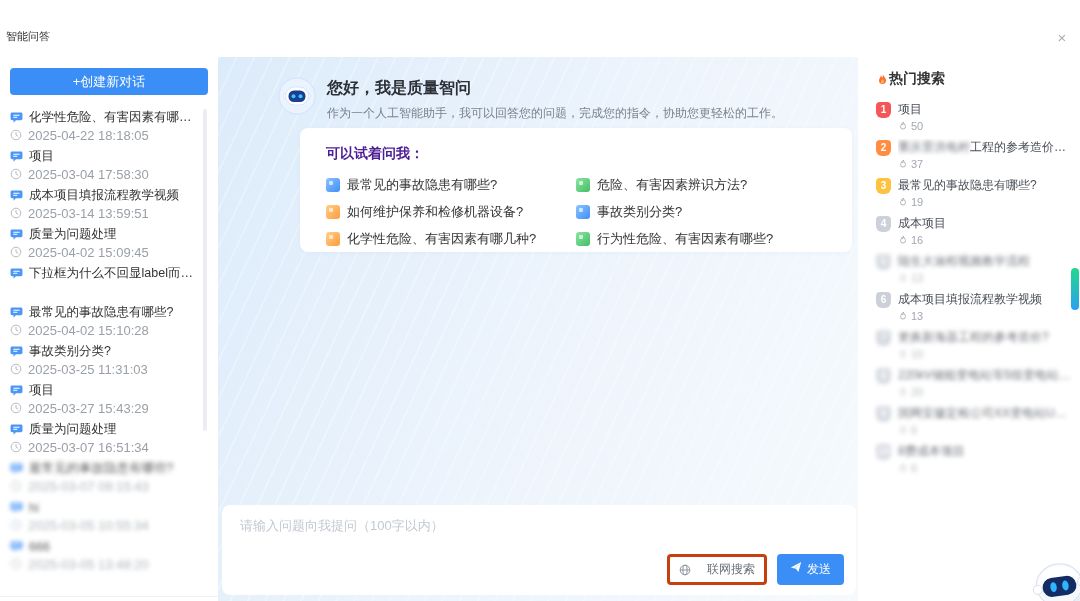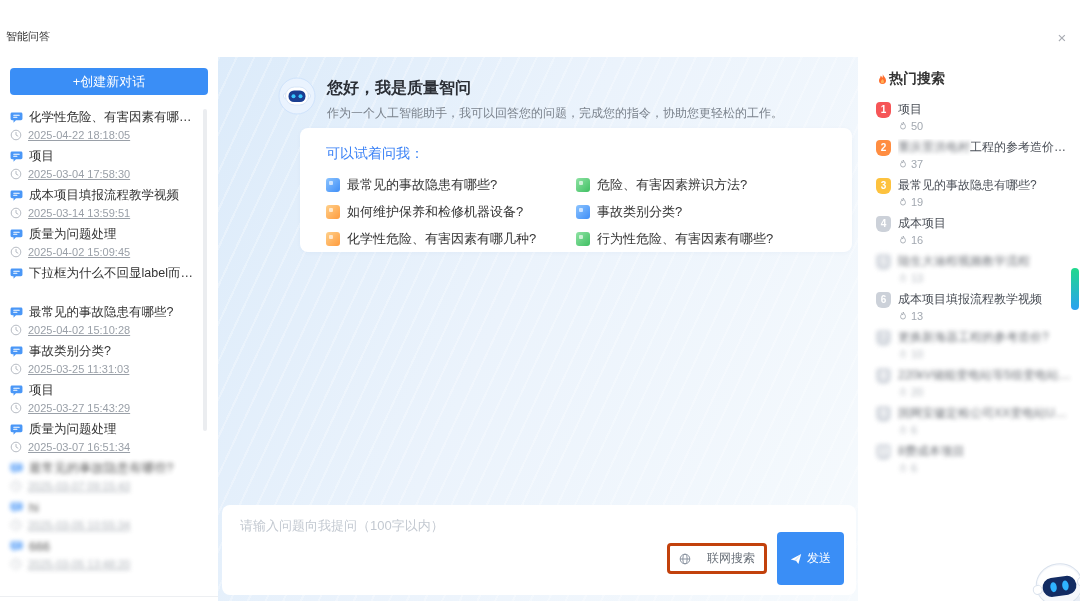--- a/index.html
+++ b/index.html
@@ -11,51 +11,51 @@
   .close-btn{position:absolute;right:10px;top:30px;width:16px;height:16px;color:#a8abb2;font-size:15px;line-height:16px;text-align:center;cursor:pointer;}
 
   
   .sidebar{position:absolute;left:0;top:57px;width:218px;height:540px;background:#fff;border-bottom:1px solid #edeff2;}
   .new-chat{position:absolute;left:10px;top:11px;width:198px;height:27px;background:#3a8ef6;color:#fff;font-size:13px;border:none;border-radius:4px;cursor:pointer;}
   .conv-list{position:absolute;left:10px;top:52px;width:190px;}
   .conv-item{height:31px;margin-bottom:8px;cursor:pointer;}
   .conv-row1{display:flex;align-items:center;gap:6px;height:17px;}
   .conv-title{font-size:12.5px;color:#333;white-space:nowrap;overflow:hidden;text-overflow:ellipsis;max-width:172px;}
   .conv-row2{display:flex;align-items:center;gap:6px;margin-top:2px;height:14px;}
-  .conv-time{font-size:11px;color:#9aa0a8;text-decoration:underline;}
+  .conv-time{font-size:13px;color:#9aa0a8;}
   .icon-14{width:13px;height:13px;flex:none;}
   .icon-12{width:12px;height:12px;flex:none;}
   .scroll-thumb{position:absolute;right:11px;top:52px;width:4px;height:322px;background:#ebedf0;border-radius:2px;cursor:pointer;}
 
   
   .main{position:absolute;left:218px;top:57px;width:640px;height:544px;
     background:
       repeating-linear-gradient(115deg,rgba(255,255,255,.28) 0 2px,rgba(255,255,255,0) 2px 16px),
       linear-gradient(115deg,#dcebfa 0%,#ebf3fc 45%,#f6fafd 100%);}
   .greet{position:absolute;left:60px;top:20px;display:flex;gap:11px;justify-content:flex-end;}
   .greet-avatar{width:38px;height:38px;flex:none;}
   .greet-title{font-size:16px;font-weight:bold;color:#2b2f36;margin-top:1px;}
   .greet-sub{font-size:12px;color:#7a828c;margin-top:6px;}
 
   .suggest{position:absolute;left:82px;top:71px;width:552px;height:124px;background:#fff;border-radius:8px;padding:17px 26px;box-shadow:0 1px 4px rgba(30,80,160,.04);}
-  .suggest-header{font-size:14px;font-weight:normal;color:#3b82f6;}
+  .suggest-header{font-size:14px;font-weight:bold;color:#4c1d95;}
   .qgrid{display:grid;grid-template-columns:1fr 1fr;margin-top:13px;row-gap:10px;}
   .q{display:flex;align-items:center;gap:7px;font-size:13px;color:#333;height:17px;cursor:pointer;}
   .qicon{width:14px;height:14px;border-radius:3px;position:relative;flex:none;}
   .qicon::after{content:"";position:absolute;left:3px;top:3px;width:4px;height:4px;border-radius:1px;background:rgba(255,255,255,.65);}
   .qicon.blue{background:linear-gradient(135deg,#8cc4ff,#3f8ef7);}
   .qicon.orange{background:linear-gradient(135deg,#ffd08a,#ff9b3d);}
   .qicon.green{background:linear-gradient(135deg,#8fe3a4,#3fbf62);}
 
   .input-card{position:absolute;left:4px;bottom:6px;width:634px;height:90px;background:#fff;border-radius:8px;}
   .composer-input{position:absolute;left:16px;top:10px;width:560px;height:46px;border:none;outline:none;resize:none;font-size:13px;color:#333;background:transparent;}
   .composer-input::placeholder{color:#c3c9d1;}
   .btns{position:absolute;right:12px;bottom:10px;display:flex;gap:10px;align-items:center;}
   .btn-web{display:flex;align-items:center;gap:16px;border:3px solid #c2410c;border-radius:4px;background:#fff;color:#697079;font-size:12px;padding:4px 9px;cursor:pointer;}
-  .btn-send{display:flex;align-items:center;gap:5px;border:none;border-radius:4px;background:#3a8ef6;color:#fff;font-size:12px;padding:18px 13px;cursor:pointer;}
+  .btn-send{display:flex;gap:5px;border:none;border-radius:4px;background:#3a8ef6;color:#fff;font-size:12px;padding:7px 13px;cursor:pointer;}
 
   
   .hot{position:absolute;left:858px;top:57px;width:222px;height:544px;background:#fff;padding:13px 0 0 18px;}
   .hot-header{display:flex;align-items:center;font-size:14px;font-weight:bold;color:#333;height:18px;}
   .hot-list{margin-top:13px;}
   .hot-item{height:31px;margin-bottom:7px;cursor:pointer;}
   .hot-row1{display:flex;align-items:center;gap:7px;height:17px;}
   .rank-badge{width:15px;height:16px;border-radius:4px 4px 6px 6px;background:#ccd1d9;color:#fff;font-size:10px;font-weight:bold;display:flex;align-items:center;justify-content:center;flex:none;}
   .hot-item:nth-of-type(1) .rank-badge{background:#f65557;}
   .hot-item:nth-of-type(2) .rank-badge{background:#ff8d41;}

